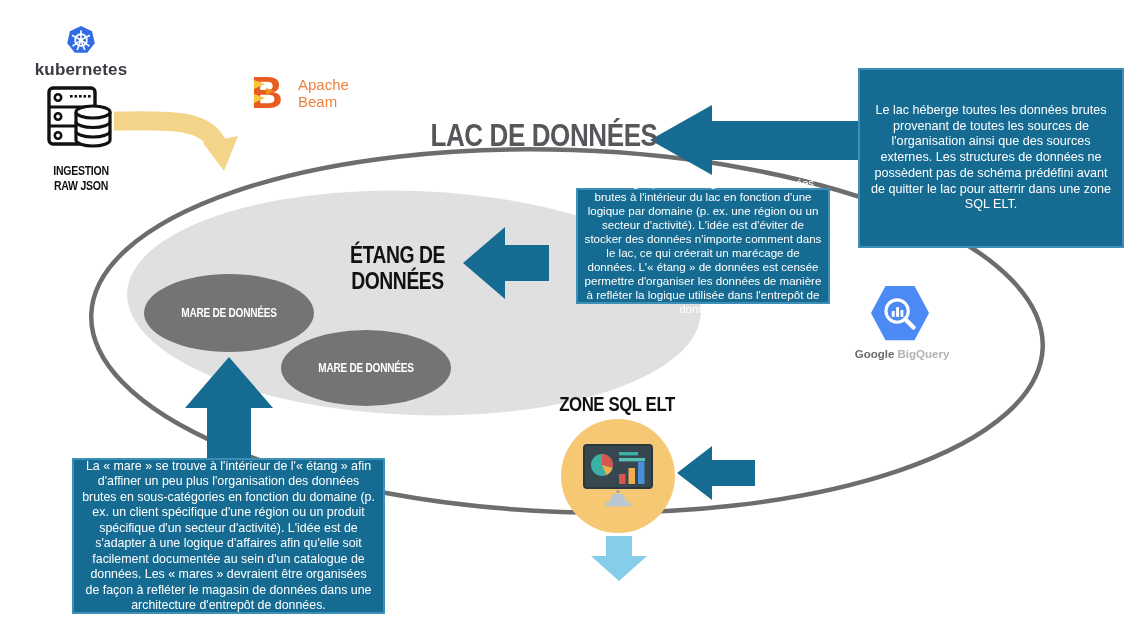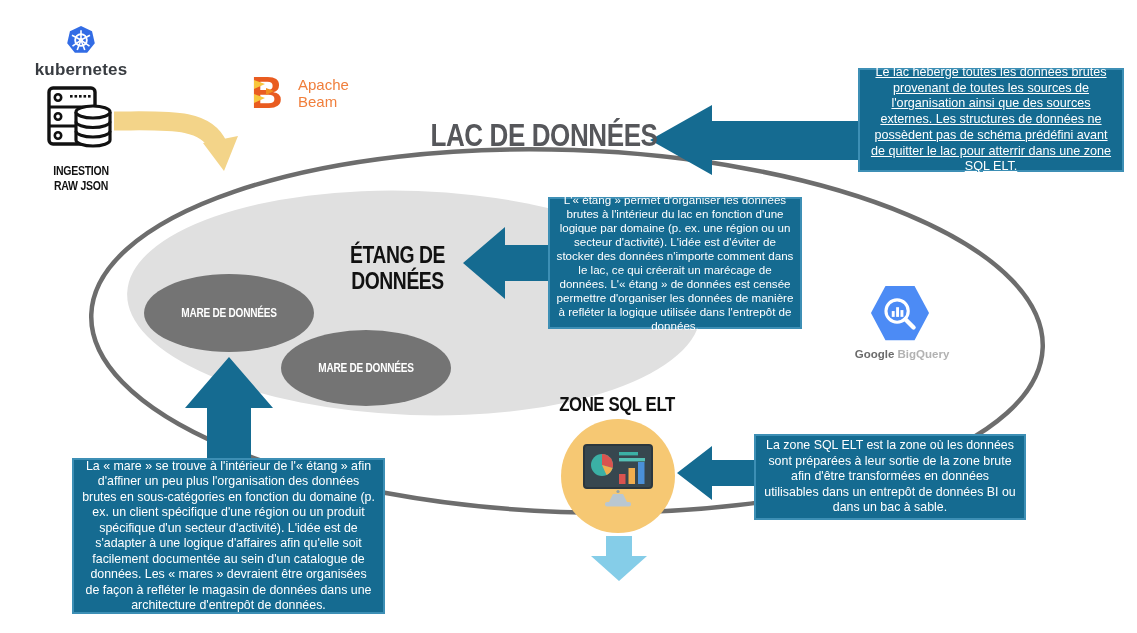--- a/index.html
+++ b/index.html
@@ -41,22 +41,22 @@
   }
   .beam{left:250px;top:70px;z-index:3;display:flex;align-items:flex-start;}
   .beam .txt{margin-left:6px;margin-top:6px;font-size:15px;line-height:1.15;color:#f07f3c;}
   .bq-caption{left:832px;top:348px;width:140px;text-align:center;font-size:11.5px;z-index:3;}
   .bq-caption .brand{color:#6b6b6b;font-weight:700;margin-top:12px;}
   .bq-caption .product{color:#b2b2b2;font-weight:700;}
   .sql-circle{
     left:561px;top:419px;width:114px;height:114px;border-radius:50%;
     background:#f6c873;z-index:3;display:flex;align-items:center;justify-content:center;
   }
-  .note-lake{left:858px;top:68px;width:266px;height:104px;font-size:12.6px;padding:4px 10px;text-decoration:underline;}
-  .note-pond{left:548px;top:188px;width:254px;height:132px;font-size:11.6px;padding:4px 6px;line-height:1.2;margin-top:9px;}
+  .note-lake{left:858px;top:68px;width:266px;height:180px;font-size:12.6px;padding:4px 10px;}
+  .note-pond{left:576px;top:188px;width:254px;height:116px;font-size:11.6px;padding:4px 6px;line-height:1.2;}
   .note-sql{left:754px;top:434px;width:272px;height:86px;font-size:12.4px;padding:4px 8px;}
   .note-puddle{left:72px;top:458px;width:313px;height:156px;font-size:12.4px;padding:20px 8px;}
 </style>
 </head>
 <body>
 
 <div class="canvas">
 
   <svg class="abs" style="left:0;top:0;z-index:1;" width="1137" height="633" viewBox="0 0 1137 633">
 
@@ -179,21 +179,18 @@
   </div>
 
   <div class="abs callout note-lake">
     <span>Le lac héberge toutes les données brutes provenant de toutes les sources de l'organisation ainsi que des sources externes. Les structures de données ne possèdent pas de schéma prédéfini avant de quitter le lac pour atterrir dans une zone SQL ELT.</span>
   </div>
 
   <div class="abs callout note-pond">
     <span>L'« étang » permet d'organiser les données brutes à l'intérieur du lac en fonction d'une logique par domaine (p. ex. une région ou un secteur d'activité). L'idée est d'éviter de stocker des données n'importe comment dans le lac, ce qui créerait un marécage de données. L'« étang » de données est censée permettre d'organiser les données de manière à refléter la logique utilisée dans l'entrepôt de données.</span>
   </div>
 
-  <div class="abs callout note-sql">
-    <span>La zone SQL ELT est la zone où les données sont préparées à leur sortie de la zone brute afin d'être transformées en données utilisables dans un entrepôt de données BI ou dans un bac à sable.</span>
-  </div>
 
   <div class="abs callout note-puddle">
     <span>La « mare » se trouve à l'intérieur de l'« étang » afin d'affiner un peu plus l'organisation des données brutes en sous-catégories en fonction du domaine (p. ex. un client spécifique d'une région ou un produit spécifique d'un secteur d'activité). L'idée est de s'adapter à une logique d'affaires afin qu'elle soit facilement documentée au sein d'un catalogue de données. Les « mares » devraient être organisées de façon à refléter le magasin de données dans une architecture d'entrepôt de données.</span>
   </div>
 
 </div>
 
 </body></html>

